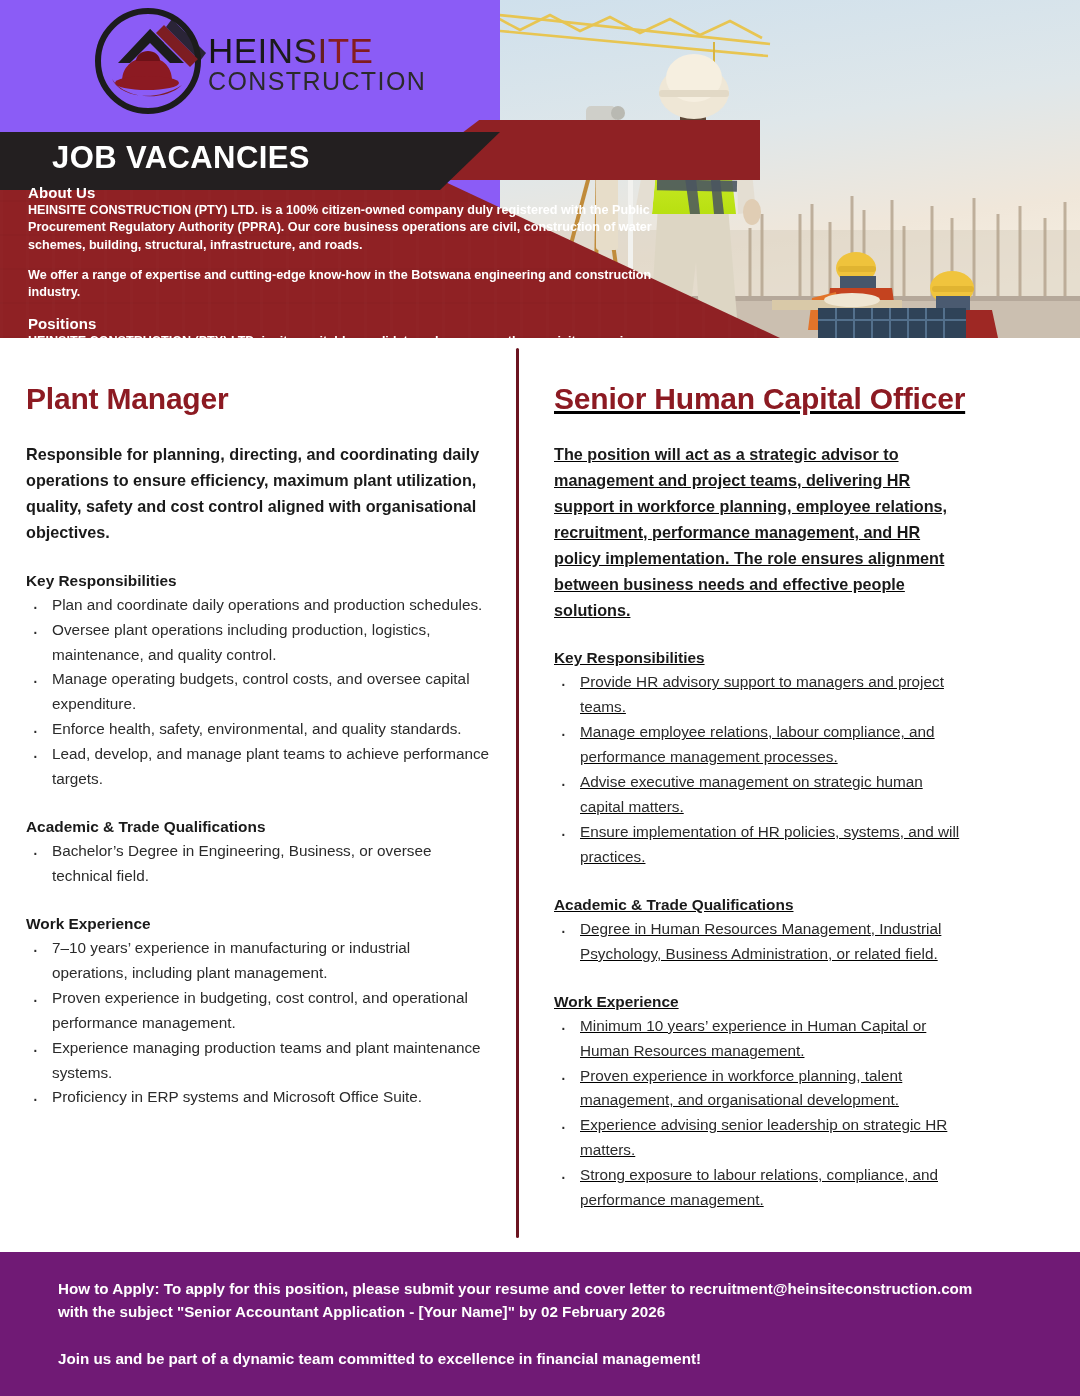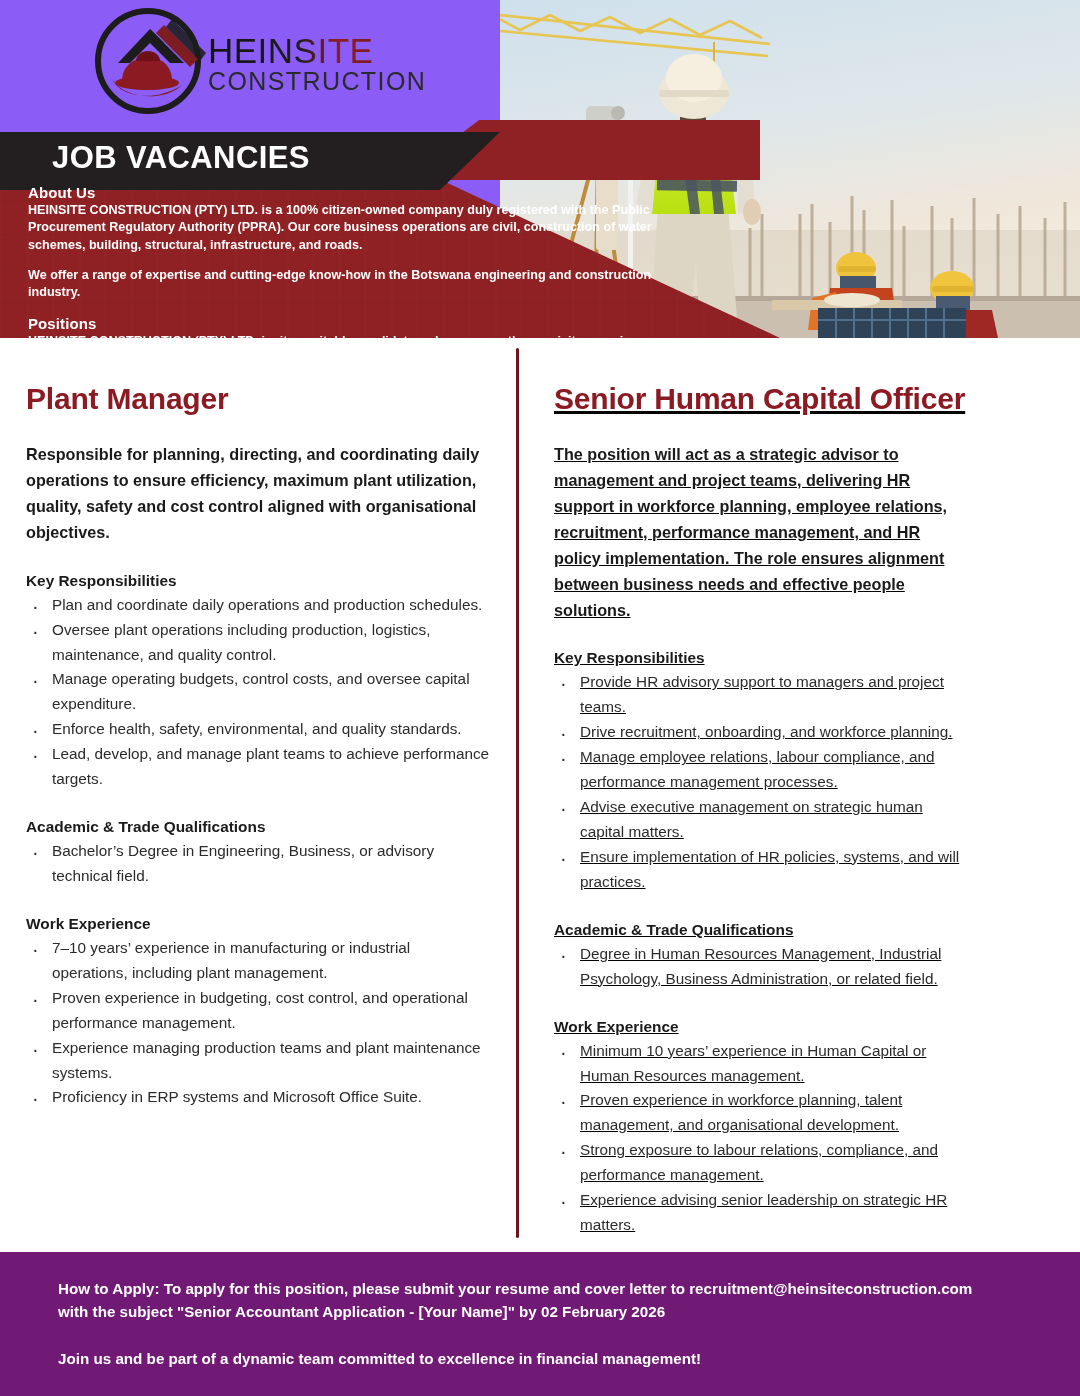--- a/index.html
+++ b/index.html
@@ -391,56 +391,55 @@
     <ul class="bullets">
         <li>Plan and coordinate daily operations and production schedules.</li>
         <li>Oversee plant operations including production, logistics, maintenance, and quality control.</li>
         <li>Manage operating budgets, control costs, and oversee capital expenditure.</li>
         <li>Enforce health, safety, environmental, and quality standards.</li>
         <li>Lead, develop, and manage plant teams to achieve performance targets.</li>
       </ul>
 
     <div class="sec-head">Academic &amp; Trade Qualifications</div>
     <ul class="bullets">
-        <li>Bachelor’s Degree in Engineering, Business, or advisory technical field.</li>
+        <li>Bachelor’s Degree in Engineering, Business, or oversee technical field.</li>
       </ul>
 
     <div class="sec-head">Work Experience</div>
     <ul class="bullets">
         <li>7–10 years’ experience in manufacturing or industrial operations, including plant management.</li>
         <li>Proven experience in budgeting, cost control, and operational performance management.</li>
         <li>Experience managing production teams and plant maintenance systems.</li>
         <li>Proficiency in ERP systems and Microsoft Office Suite.</li>
       </ul>
   </div>
 
   <div class="col col-right">
     <div class="job-title">Senior Human Capital Officer</div>
     <div class="job-intro">The position will act as a strategic advisor to management and project teams, delivering HR support in workforce planning, employee relations, recruitment, performance management, and HR policy implementation. The role ensures alignment between business needs and effective people solutions.</div>
 
     <div class="sec-head">Key Responsibilities</div>
     <ul class="bullets">
         <li>Provide HR advisory support to managers and project teams.</li>
-        <li>Drive recruitment, onboarding, and workforce planning.</li>
         <li>Manage employee relations, labour compliance, and performance management processes.</li>
         <li>Advise executive management on strategic human capital matters.</li>
         <li>Ensure implementation of HR policies, systems, and will practices.</li>
       </ul>
 
     <div class="sec-head">Academic &amp; Trade Qualifications</div>
     <ul class="bullets">
         <li>Degree in Human Resources Management, Industrial Psychology, Business Administration, or related field.</li>
       </ul>
 
     <div class="sec-head">Work Experience</div>
     <ul class="bullets">
         <li>Minimum 10 years’ experience in Human Capital or Human Resources management.</li>
         <li>Proven experience in workforce planning, talent management, and organisational development.</li>
+        <li>Experience advising senior leadership on strategic HR matters.</li>
         <li>Strong exposure to labour relations, compliance, and performance management.</li>
-        <li>Experience advising senior leadership on strategic HR matters.</li>
       </ul>
   </div>
 </div>
 
 <div class="footer">
   <div class="line">How to Apply: To apply for this position, please submit your resume and cover letter to recruitment@heinsiteconstruction.com</div>
   <div class="line">with the subject "Senior Accountant Application - [Your Name]" by  02 February 2026</div>
   <div class="join">Join us and be part of a dynamic team committed to excellence in financial management!</div>
 </div>
 

